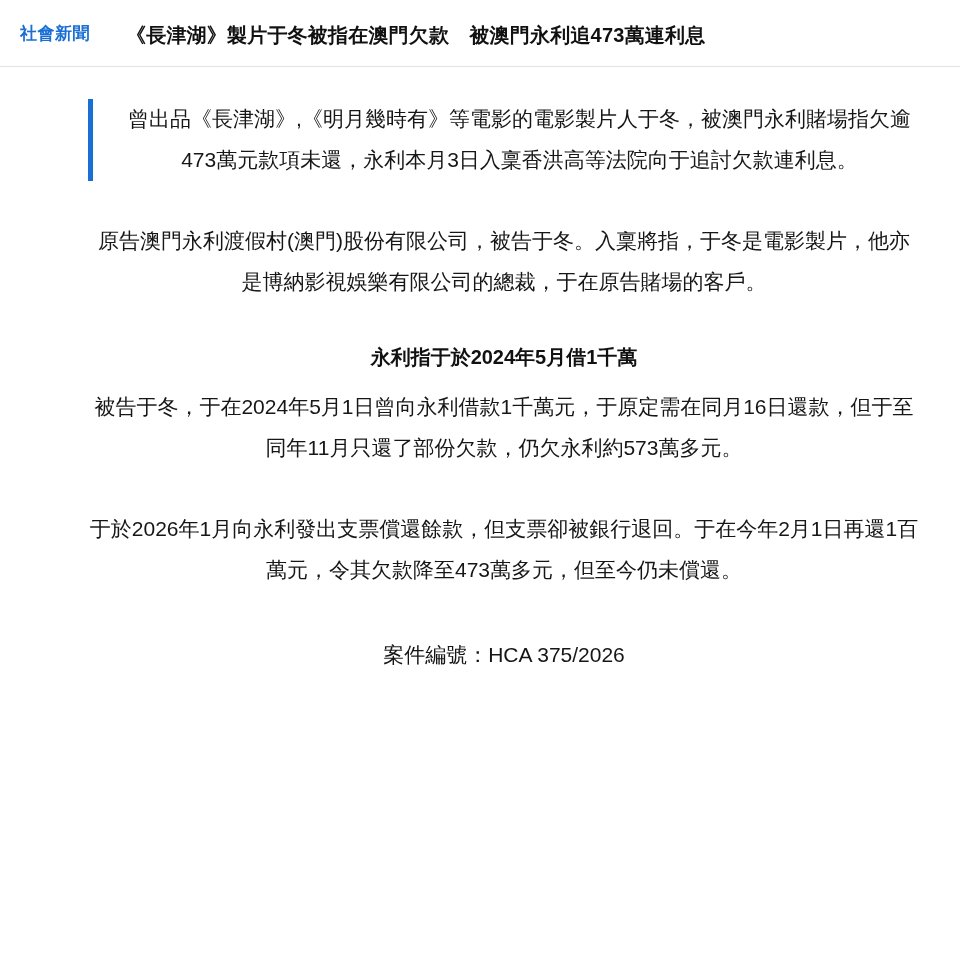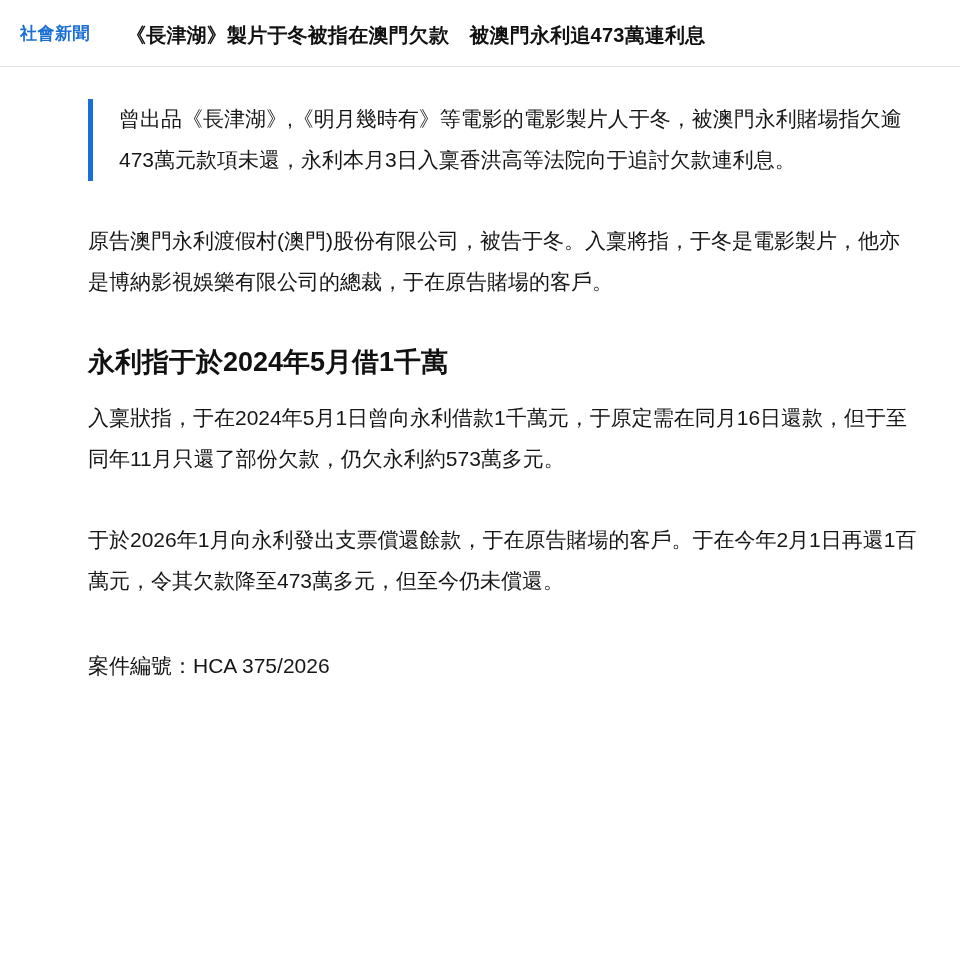--- a/index.html
+++ b/index.html
@@ -43,40 +43,41 @@
     font-weight: 700;
     color: #111111;
     letter-spacing: 0.2px;
     line-height: 1.3;
   }
 
   
   .article {
     padding: 26px 40px 30px 88px;
     box-sizing: border-box;
+    text-align: center;
   }
 
   .lead {
     border-left: 5px solid #1a6fd4;
     padding: 0 0 0 26px;
     margin: 6px 0 40px 0;
     font-size: 21px;
     line-height: 1.95;
     color: #161616;
   }
 
   p.para {
     font-size: 21px;
     line-height: 1.95;
     margin: 14px 0 34px 0;
     color: #161616;
   }
 
   h2.subhead {
-    font-size: 27px;
+    font-size: 20px;
     font-weight: 700;
     margin: 38px 0 14px 0;
     color: #111111;
     line-height: 1.6;
   }
   h2.subhead.indent {
     padding-left: 14px;
   }
 
   p.tight {
@@ -101,22 +102,22 @@
   </div>
 
   <div class="article">
 
     <div class="lead">曾出品《長津湖》,《明月幾時有》等電影的電影製片人于冬，被澳門永利賭場指欠逾473萬元款項未還，永利本月3日入稟香洪高等法院向于追討欠款連利息。</div>
 
     <p class="para">原告澳門永利渡假村(澳門)股份有限公司，被告于冬。入稟將指，于冬是電影製片，他亦是博納影視娛樂有限公司的總裁，于在原告賭場的客戶。</p>
 
     <h2 class="subhead">永利指于於2024年5月借1千萬</h2>
 
-    <p class="para tight">入稟狀指，于在2024年5月1日曾向永利借款1千萬元，于原定需在同月16日還款，但于至同年11月只還了部份欠款，仍欠永利約573萬多元。</p>
+    <p class="para tight">被告于冬，于在2024年5月1日曾向永利借款1千萬元，于原定需在同月16日還款，但于至同年11月只還了部份欠款，仍欠永利約573萬多元。</p>
 
 
-    <p class="para tight">于於2026年1月向永利發出支票償還餘款，于在原告賭場的客戶。于在今年2月1日再還1百萬元，令其欠款降至473萬多元，但至今仍未償還。</p>
+    <p class="para tight">于於2026年1月向永利發出支票償還餘款，但支票卻被銀行退回。于在今年2月1日再還1百萬元，令其欠款降至473萬多元，但至今仍未償還。</p>
 
 
     <p class="case-no">案件編號：HCA 375/2026</p>
 
   </div>
 </div>
 
 </body></html>

